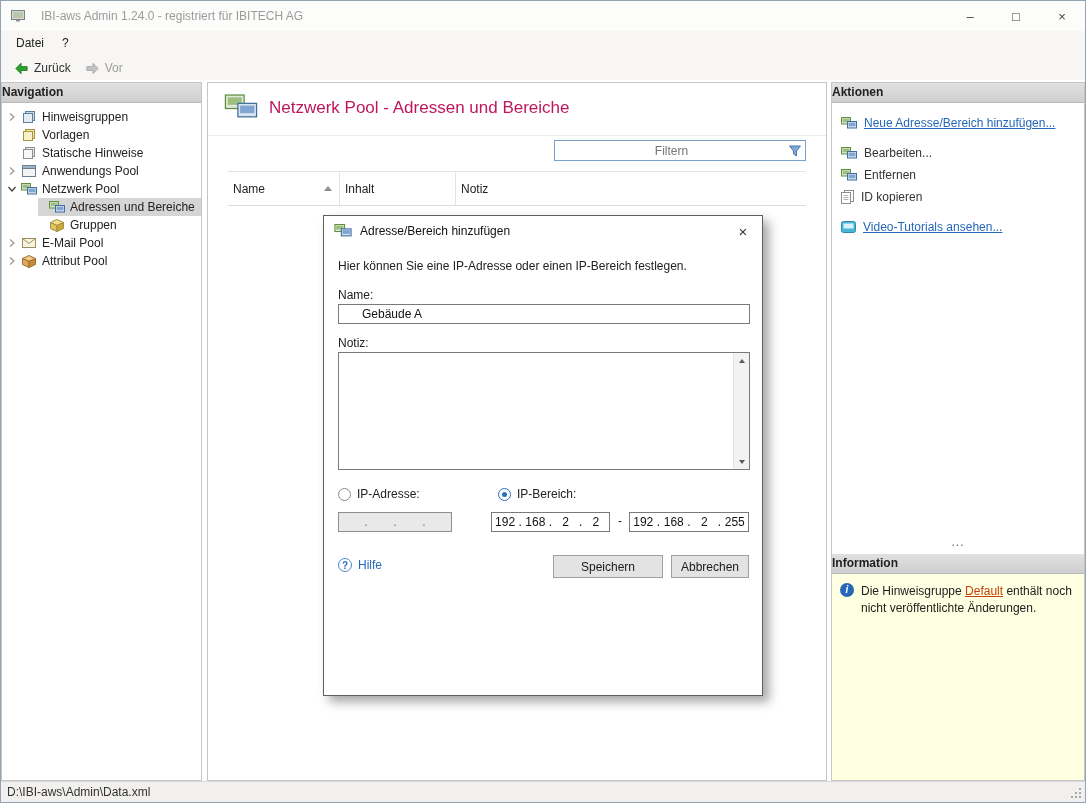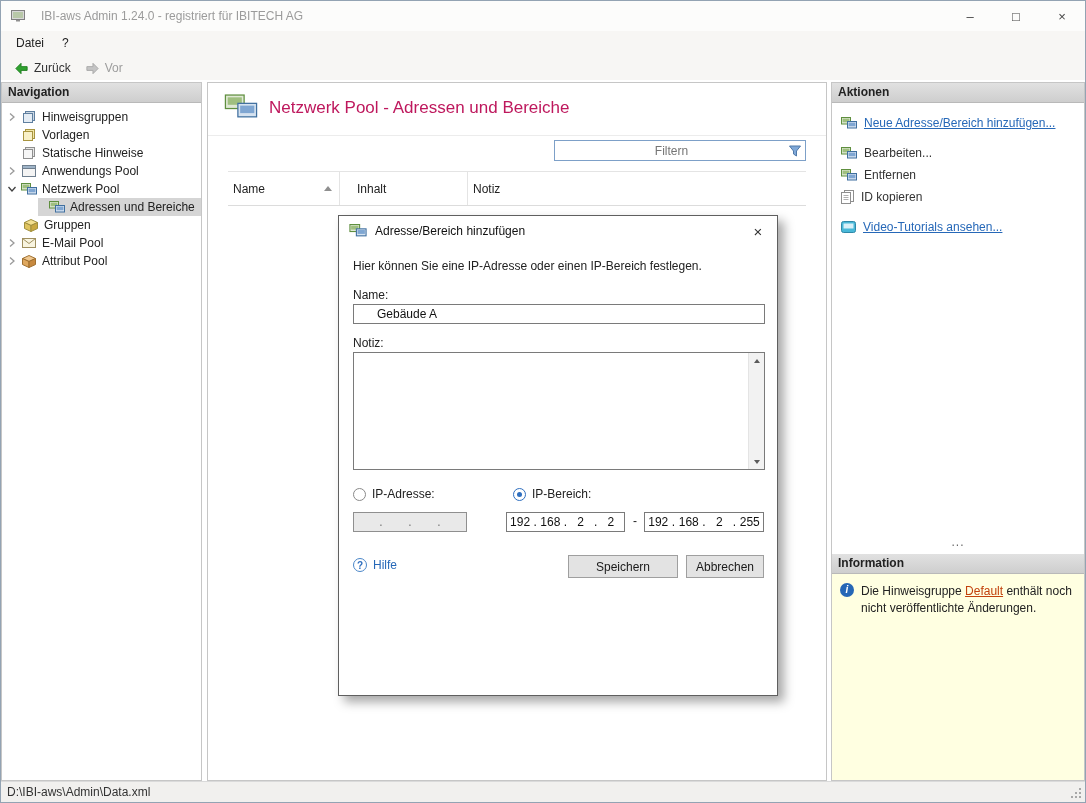--- a/index.html
+++ b/index.html
@@ -17,63 +17,63 @@
   .win-btn { width:46px; height:30px; display:flex; align-items:center; justify-content:center; color:#444; font-size:13px; }
   
   .menubar { position:absolute; top:30px; left:0; right:0; height:25px; background:#f7f6f4; display:flex; align-items:center; padding-left:6px; }
   .menu-item { padding:0 9px; line-height:25px; color:#222; }
   .toolbar { position:absolute; top:55px; left:0; right:0; height:24px; background:#f7f6f4; display:flex; align-items:center; padding-left:6px; }
   .tool-btn { display:flex; align-items:center; gap:5px; padding:2px 7px; }
   .tool-btn .lbl { color:#333; }
   .tool-btn.disabled .lbl { color:#9d9d9d; }
   
   .panel { position:absolute; background:#fff; border:1px solid #c6c6c6; }
-  .panel-header { height:20px; background:linear-gradient(#e1e1e1,#cecece); border-bottom:1px solid #b9b9b9; font-weight:bold; padding-left:6px; line-height:19px; color:#222; }
+  .panel-header { height:20px; background:linear-gradient(#e1e1e1,#cecece); border-bottom:1px solid #b9b9b9; font-weight:bold; line-height:19px; color:#222; }
   .nav-panel { left:0; top:81px; width:201px; height:699px; }
   .main-panel { left:206px; top:81px; width:620px; height:699px; }
   .right-panel { left:830px; top:81px; width:254px; height:699px; }
   
   .tree { padding-top:5px; }
   .tree-row { height:18px; display:flex; align-items:center; }
   .chev { width:16px; margin-left:2px; display:flex; justify-content:center; }
   .ticon { width:17px; display:flex; justify-content:center; }
   .tlabel { margin-left:5px; white-space:nowrap; }
-  .tree-row.child { padding-left:20px; }
+  .tree-row.child { padding-left:46px; }
   .tree-row.child.selected { padding-left:10px; margin-left:36px; background:#d5d5d5; }
   
   .main-title-row { position:absolute; top:11px; left:16px; display:flex; align-items:center; gap:11px; }
   .main-title { font-size:17px; color:#be185d; }
   .title-sep { position:absolute; top:52px; left:0; right:0; border-top:1px solid #ececec; }
   .filter-box { position:absolute; top:57px; right:20px; width:252px; height:21px; border:1px solid #7da0c8; display:flex; align-items:center; background:#fff; }
   .filter-input { flex:1; border:none; outline:none; text-align:center; font:12px "Liberation Sans",sans-serif; color:#444; background:transparent; min-width:0; }
   .funnel { margin-right:3px; display:flex; }
   .table-header { position:absolute; top:88px; left:20px; right:20px; height:35px; display:flex; border-top:1px solid #e4e4e4; border-bottom:1px solid #dcdcdc; }
   .th { display:flex; align-items:center; padding:0 5px; border-right:1px solid #e4e4e4; color:#222; }
   .th-name { width:112px; justify-content:space-between; }
-  .th-inhalt { width:116px;margin-left:12px; }
+  .th-inhalt { width:116px; }
   .th-notiz { flex:1; border-right:none; }
   .sort-asc { width:0; height:0; border-left:4px solid transparent; border-right:4px solid transparent; border-bottom:5px solid #8f8f8f; margin-right:2px; }
   
   .actions-list { position:absolute; top:20px; left:0; right:0; padding-top:9px; }
   .action-item { display:flex; align-items:center; gap:7px; padding-left:9px; height:22px; }
   .action-item .alabel { color:#333; white-space:nowrap; }
   .action-item.link .alabel { color:#2668b8; text-decoration:underline; }
   .mt8 { margin-top:8px; }
   .splitter { position:absolute; top:455px; left:0; right:0; height:12px; text-align:center; color:#666; letter-spacing:1px; line-height:8px; }
   .info-header { position:absolute; top:471px; left:0; right:0; }
   .info-box { position:absolute; top:491px; left:0; right:0; bottom:0; background:#ffffe1; padding:9px 8px; display:flex; gap:7px; align-items:flex-start; line-height:1.45; }
   .info-icon { flex:0 0 auto; width:14px; height:14px; border-radius:50%; background:#2667b6; color:#fff; font-size:10px; font-weight:bold; font-style:italic; text-align:center; line-height:14px; }
   .info-link { color:#c2410c; text-decoration:underline;margin-top:34px; }
   
   .statusbar { position:absolute; left:0; right:0; bottom:0; height:21px; background:#f1f0ee; border-top:1px solid #dadada; line-height:20px; padding-left:6px; color:#333; }
   .grip { position:absolute; right:3px; bottom:3px; width:11px; height:11px; }
   .grip::before { content:""; position:absolute; left:0; top:0; width:2px; height:2px; background:transparent;
     box-shadow: 8px 0 #a8a8a8, 4px 4px #a8a8a8, 8px 4px #a8a8a8, 0 8px #a8a8a8, 4px 8px #a8a8a8, 8px 8px #a8a8a8; }
   
-  .dialog { position:absolute; left:322px; top:214px; width:440px; height:481px; background:#fff; border:1px solid #5f5f5f; box-shadow:6px 6px 10px rgba(0,0,0,0.35); z-index:10;margin-left:15px; }
+  .dialog { position:absolute; left:322px; top:214px; width:440px; height:481px; background:#fff; border:1px solid #5f5f5f; box-shadow:6px 6px 10px rgba(0,0,0,0.35); z-index:10; }
   .dlg-titlebar { position:absolute; top:0; left:0; right:0; height:30px; display:flex; align-items:center; padding-left:10px; gap:8px; background:#fff; }
   .dlg-title { color:#111; }
   .dlg-close { position:absolute; right:0; top:0; width:38px; height:30px; display:flex; align-items:center; justify-content:center; font-size:15px; color:#333; }
   .dlg-desc { position:absolute; left:14px; top:43px; color:#222; }
   .dlg-label { position:absolute; left:14px; color:#222; }
   .lbl-name { top:72px; }
   .lbl-note { top:120px; }
   .dlg-input { position:absolute; left:14px; top:88px; width:412px; height:20px; border:1px solid #7a7a7a; padding:1px 23px; font:12px "Liberation Sans",sans-serif; color:#111; }
   .note-box { position:absolute; left:14px; top:136px; width:412px; height:118px; border:1px solid #7a7a7a; background:#fff; }
   .note-content { position:absolute; left:3px; top:2px; right:20px; bottom:2px; }

